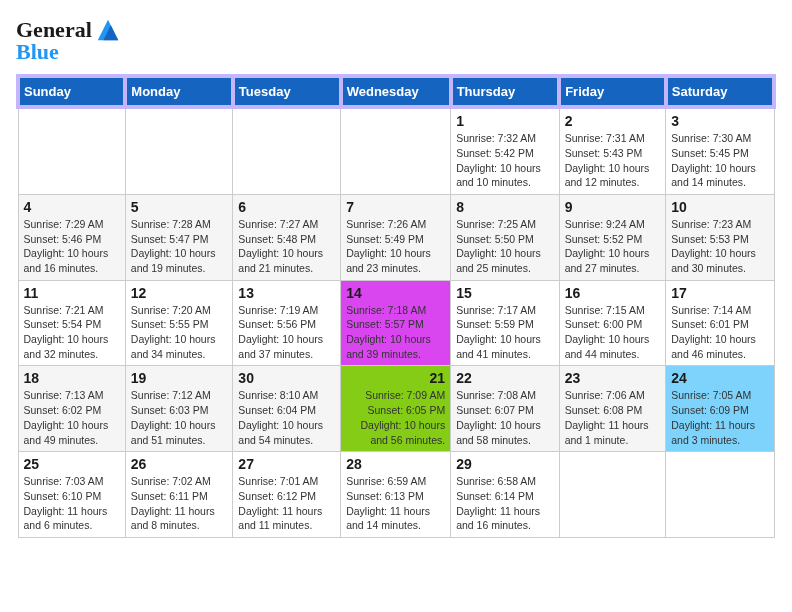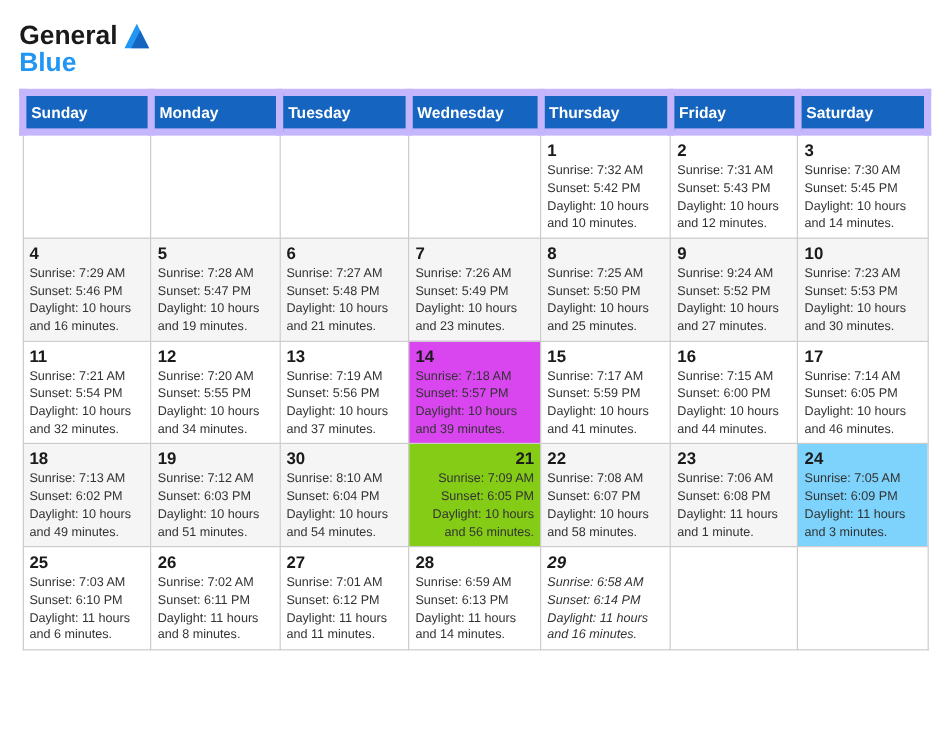--- a/index.html
+++ b/index.html
@@ -8,20 +8,21 @@
       background: #fff;
       width: 792px;
       min-height: 612px;
       padding: 16px;
     }
     .header {
       display: flex;
       justify-content: space-between;
       align-items: center;
       margin-bottom: 10px;
+      font-family: Liberation Serif, serif;
     }
     .logo {
       display: flex;
       align-items: center;
     }
     .logo-text {
       font-size: 22px;
       font-weight: bold;
       color: #1a1a1a;
       line-height: 1.1;
@@ -52,21 +53,21 @@
       border-collapse: collapse;
       font-size: 11px;
     }
     thead tr th {
       background-color: #1565C0;
       color: #fff;
       padding: 6px 4px;
       text-align: left;
       font-size: 13px;
       font-weight: bold;
-      border: 6px solid #c4b5fd;
+      border: 4px solid #c4b5fd;
     }
     tbody tr td {
       border: 1px solid #ccc;
       vertical-align: top;
       padding: 4px 5px;
       height: 85px;
       width: 113px;
     }
     tbody tr:nth-child(even) td {
       background-color: #f5f5f5;
@@ -241,21 +242,21 @@
         <td style="background-color: rgb(255, 255, 255);">
           <span class="day-num">16</span>
           <div class="day-info">Sunrise: 7:15 AM
 Sunset: 6:00 PM
 Daylight: 10 hours
 and 44 minutes.</div>
         </td>
         <td style="background-color: rgb(255, 255, 255);">
           <span class="day-num">17</span>
           <div class="day-info">Sunrise: 7:14 AM
-Sunset: 6:05 PM
+Sunset: 6:01 PM
 Daylight: 10 hours
 and 46 minutes.</div>
         </td>
       </tr>
       <tr>
         <td style="background-color: rgb(245, 245, 245);">
           <span class="day-num">18</span>
           <div class="day-info">Sunrise: 7:13 AM
 Sunset: 6:02 PM
 Daylight: 10 hours
@@ -326,21 +327,21 @@
 Daylight: 11 hours
 and 11 minutes.</div>
         </td>
         <td style="background-color: rgb(255, 255, 255);">
           <span class="day-num">28</span>
           <div class="day-info">Sunrise: 6:59 AM
 Sunset: 6:13 PM
 Daylight: 11 hours
 and 14 minutes.</div>
         </td>
-        <td style="background-color: rgb(255, 255, 255); font-style: italic;">
+        <td style="background-color: rgb(255, 255, 255);">
           <span class="day-num">29</span>
           <div class="day-info">Sunrise: 6:58 AM
 Sunset: 6:14 PM
 Daylight: 11 hours
 and 16 minutes.</div>
         </td>
         <td style="background-color: rgb(255, 255, 255);"></td>
         <td style="background-color: rgb(255, 255, 255);"></td>
       </tr>
     </tbody>

